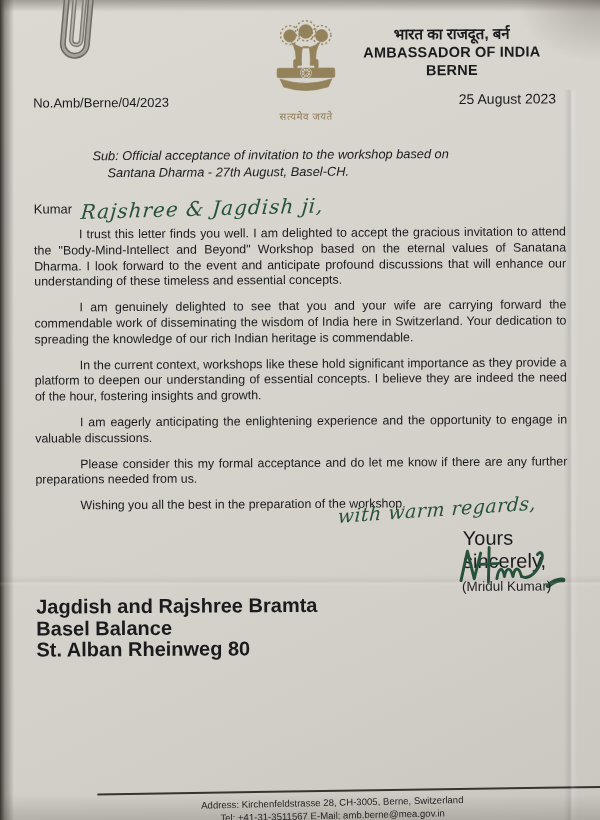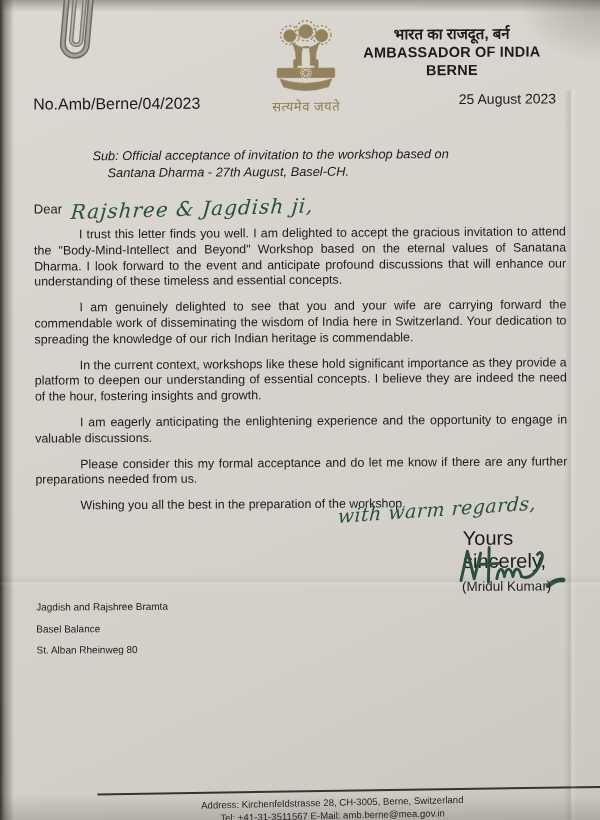--- a/index.html
+++ b/index.html
@@ -30,26 +30,26 @@
     background:linear-gradient(180deg,rgba(0,0,0,0),rgba(0,0,0,.05) 50%,rgba(255,255,255,.08) 70%,rgba(0,0,0,0));}
 
   .content{position:absolute;inset:0;transform:rotate(-0.35deg);}
 
   
   .clip{position:absolute;left:52px;top:-6px;width:52px;height:74px;z-index:30;transform:rotate(5deg);}
 
   
   .emblem-wrap{position:absolute;left:260px;top:16px;width:96px;text-align:center;color:#94835a;}
   .emblem-wrap svg{display:block;margin:0 auto;}
-  .emblem-caption{font-size:13px;letter-spacing:.5px;margin-top:1px;color:#8d7c53;}
+  .emblem-caption{font-size:10px;letter-spacing:.5px;margin-top:13px;color:#8d7c53;}
   .head-right{position:absolute;right:28px;top:26px;width:236px;text-align:center;
     font-weight:bold;line-height:18px;}
   .head-hindi{font-size:15px;}
   .head-en{font-size:14.5px;letter-spacing:.2px;}
-  .ref-no{position:absolute;left:35px;top:94px;font-size:16px;}
+  .ref-no{position:absolute;left:35px;top:94px;font-size:13px;}
   .date{position:absolute;right:42px;top:92px;font-size:14px;}
 
   
   .subject{position:absolute;left:94px;top:147px;font-size:12.8px;font-style:italic;
     line-height:16.5px;font-weight:500;}
   .subject .l2{padding-left:15px;}
 
   
   .salutation{position:absolute;left:35px;top:196px;font-size:13px;}
   .hand{color:#27513a;font-style:italic;font-family:"DejaVu Serif",serif;}
@@ -62,21 +62,21 @@
   .body-text p{margin:0 0 10px 0;text-indent:45px;}
 
   
   .regards{position:absolute;left:337px;top:499px;font-size:19px;letter-spacing:.5px;
     transform:rotate(-3.5deg) skewX(-7deg);white-space:nowrap;z-index:5;}
   .signoff{position:absolute;left:462px;top:528px;font-size:20px;}
   .signature{position:absolute;left:452px;top:540px;}
   .signer{position:absolute;left:461px;top:580px;font-size:13.5px;}
 
   
-  .recipient{position:absolute;left:35px;top:595px;font-size:10px;line-height:21.5px;}
+  .recipient{position:absolute;left:35px;top:595px;font-size:20px;line-height:21.5px;font-weight:bold;}
 
   
   .footer-rule{position:absolute;left:95px;right:0;top:790px;height:1.6px;background:#35342f;
     transform:rotate(-0.5deg);}
   .footer{position:absolute;left:90px;width:480px;top:796px;text-align:center;
     font-size:9.6px;line-height:13px;transform:rotate(-0.9deg);color:#222;}
 </style>
 </head>
 <body>
 
@@ -127,21 +127,21 @@
 
     <div class="ref-no">No.Amb/Berne/04/2023</div>
     <div class="date">25 August 2023</div>
 
     <div class="subject">
       <div class="l1">Sub: Official acceptance of invitation to the workshop based on</div>
       <div class="l2">Santana Dharma - 27th August, Basel-CH.</div>
     </div>
 
     <div class="salutation">
-      <span>Dear</span><span class="hand">Rajshree &amp; Jagdish ji,</span>
+      <span>Kumar</span><span class="hand">Rajshree &amp; Jagdish ji,</span>
     </div>
 
     <div class="body-text">
       <p>I trust this letter finds you well. I am delighted to accept the gracious invitation to attend the "Body-Mind-Intellect and Beyond" Workshop based on the eternal values of Sanatana Dharma. I look forward to the event and anticipate profound discussions that will enhance our understanding of these timeless and essential concepts.</p>
       <p>I am genuinely delighted to see that you and your wife are carrying forward the commendable work of disseminating the wisdom of India here in Switzerland. Your dedication to spreading the knowledge of our rich Indian heritage is commendable.</p>
       <p>In the current context, workshops like these hold significant importance as they provide a platform to deepen our understanding of essential concepts. I believe they are indeed the need of the hour, fostering insights and growth.</p>
       <p>I am eagerly anticipating the enlightening experience and the opportunity to engage in valuable discussions.</p>
       <p>Please consider this my formal acceptance and do let me know if there are any further preparations needed from us.</p>
       <p>Wishing you all the best in the preparation of the workshop.</p>
     </div>

